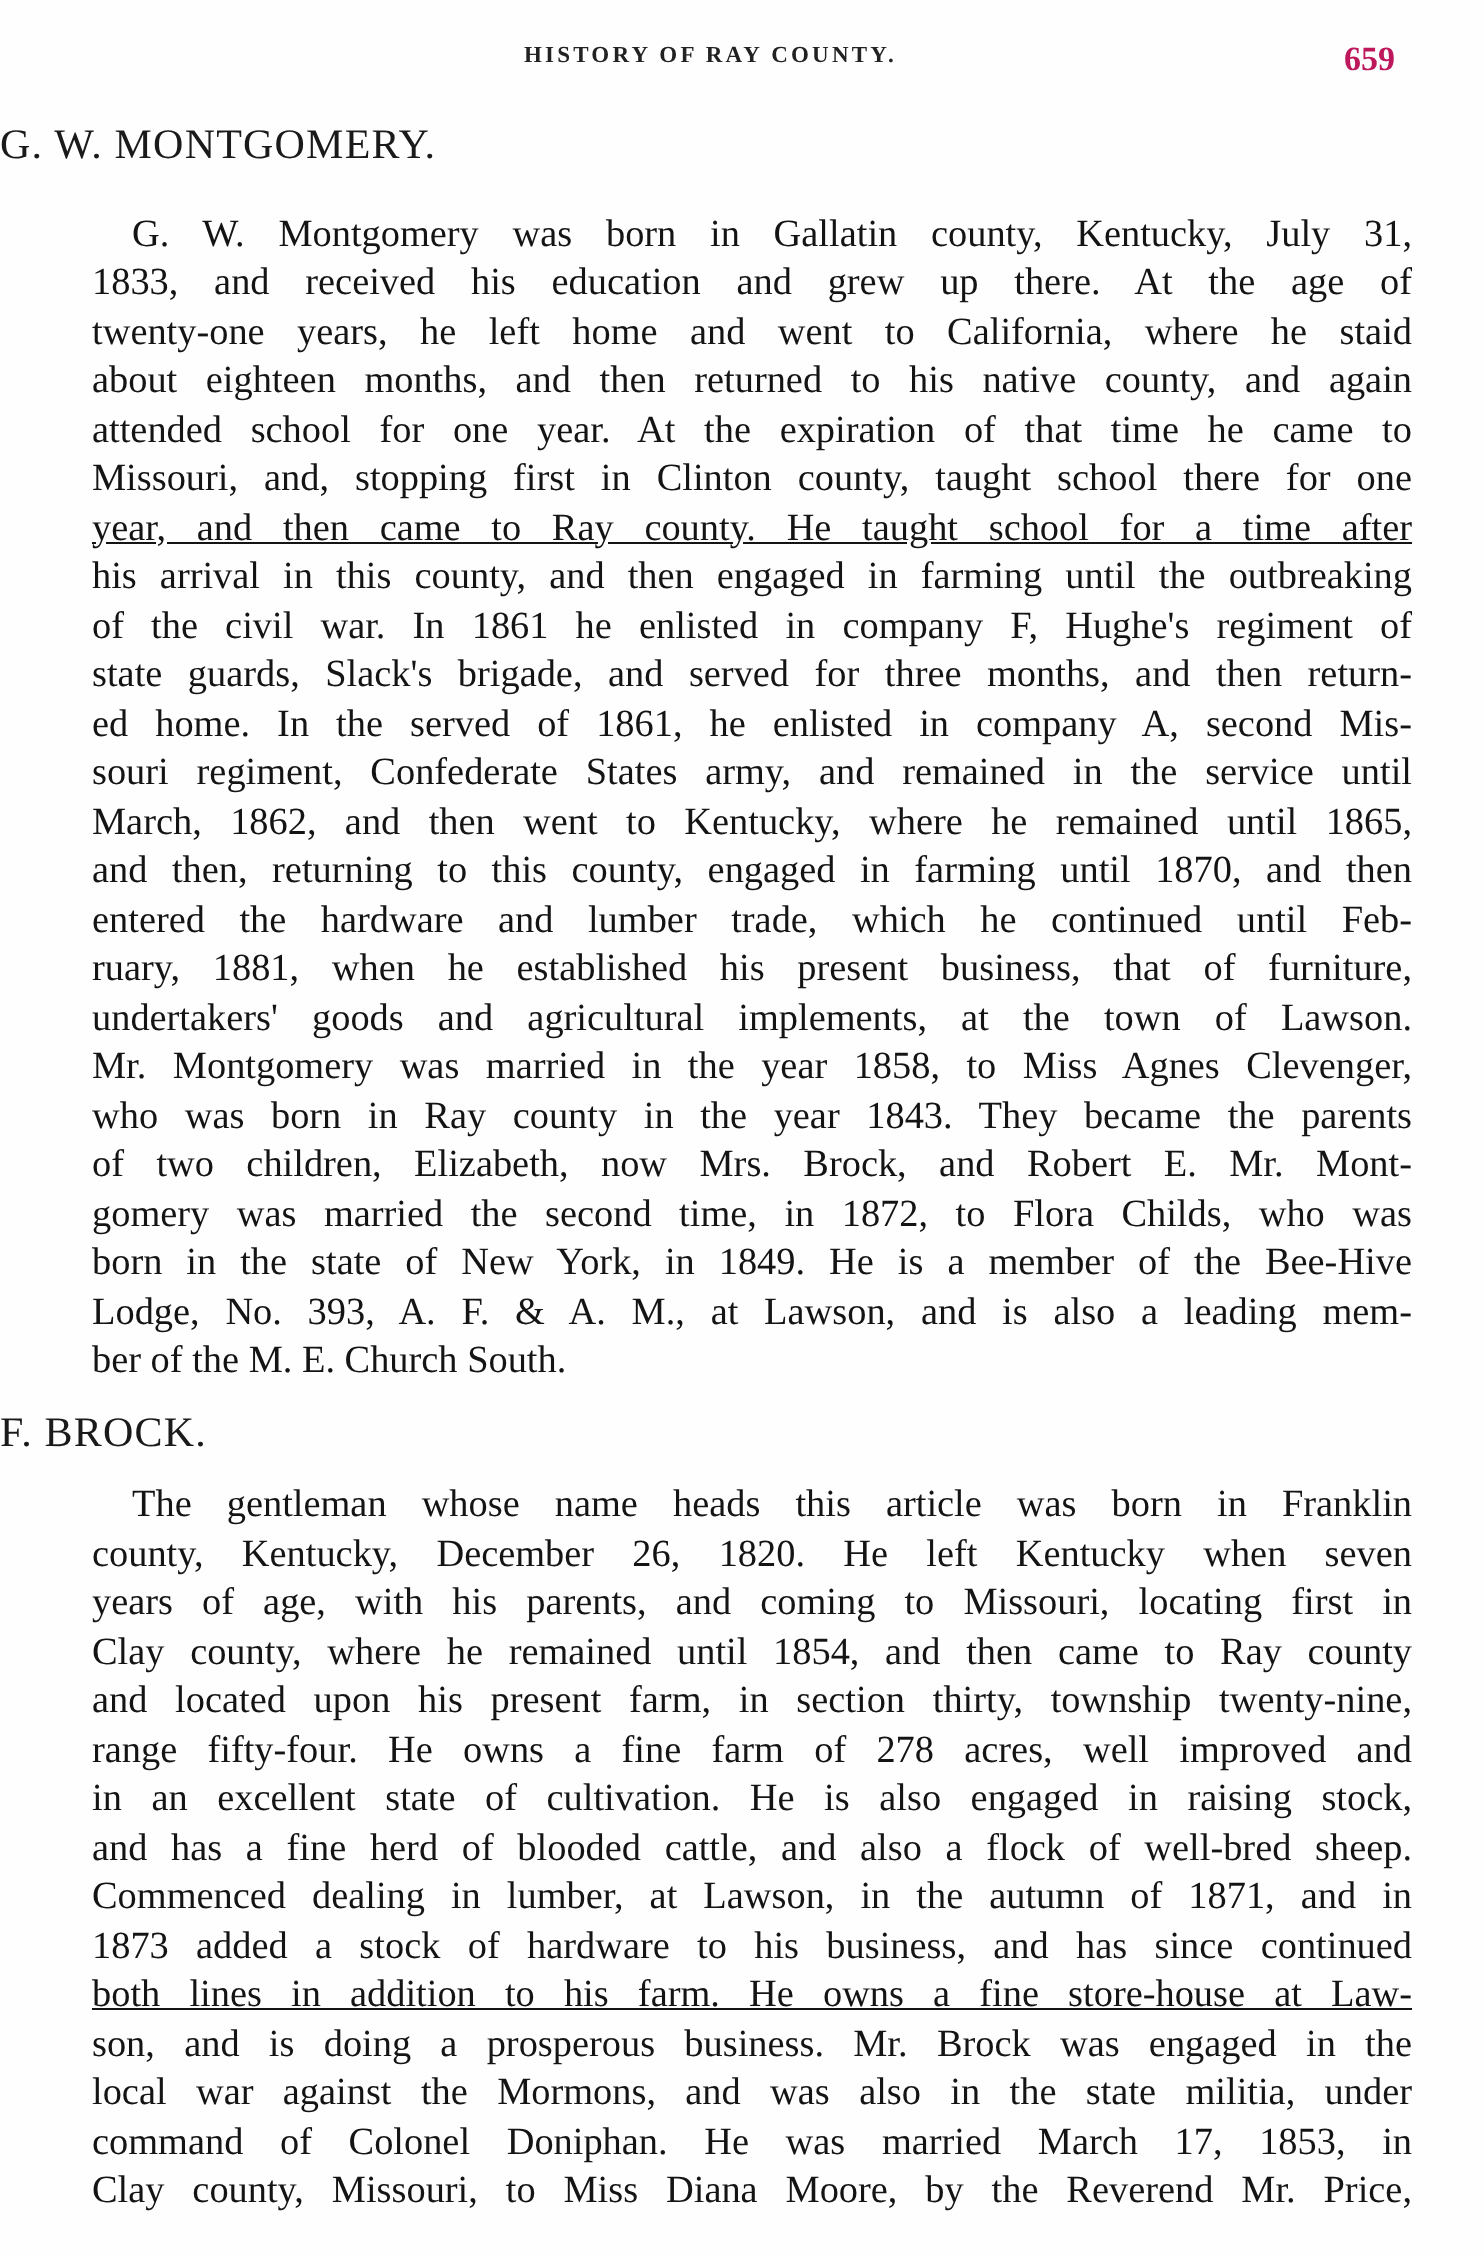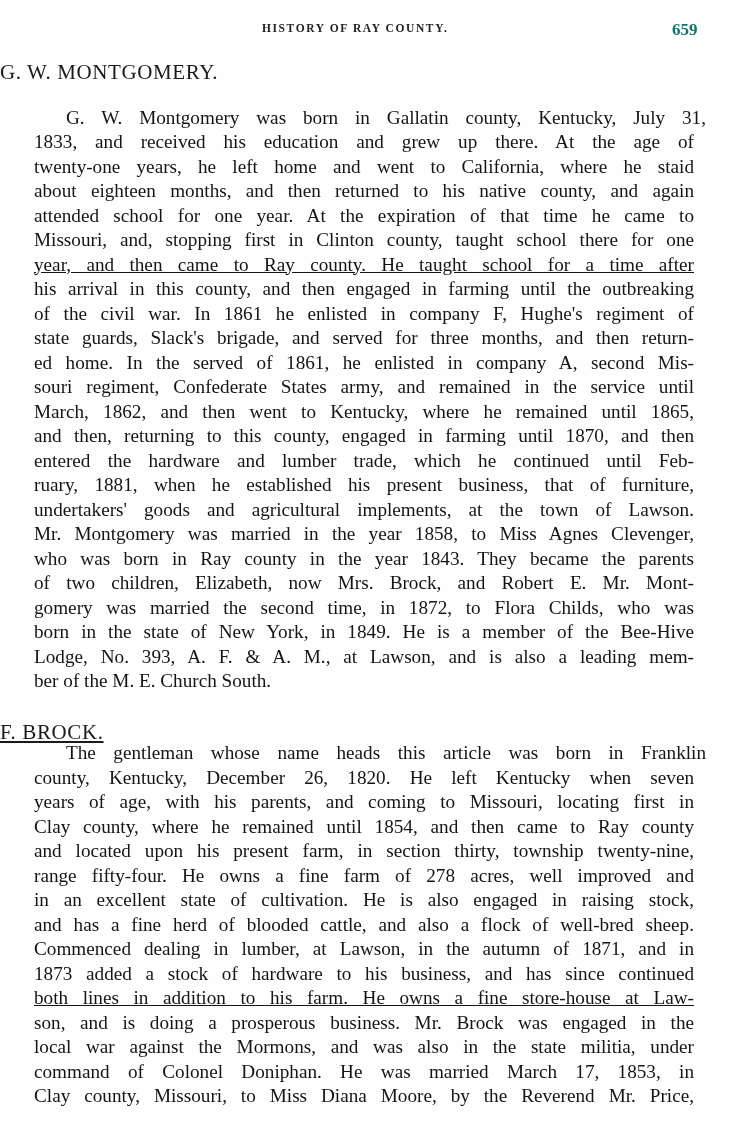--- a/index.html
+++ b/index.html
@@ -1,22 +1,22 @@
 <!DOCTYPE html>
 <html><head>
 <meta charset="utf-8">
 <style>
   html, body { margin: 0; padding: 0; background: #ffffff; }
   body { width: 742px; height: 1128px; position: relative; overflow: hidden; }
   .page { position: absolute; left: 0; top: 0; width: 742px; height: 1128px; background: #fefefe; color: #141414; font-family: "Liberation Serif", "DejaVu Serif", serif; }
   .running-head { position: absolute; top: 20px; left: 0; width: 594px; height: 20px; }
   .running-title { position: absolute; left: 262px; top: 2px; font-size: 11.5px; letter-spacing: 1.6px; font-weight: bold; color: #222; }
-  .page-number { position: absolute; left: 672px; top: 0; font-size: 17px; font-weight: bold; color: #0f766e; }
+  .page-number { position: absolute; left: 672px; top: 0; font-size: 17px; font-weight: bold; color: #be185d; }
   .section-heading { position: absolute; left: 0; width: 742px; text-align: left; font-size: 21px; letter-spacing: 0.6px; color: #1a1a1a; }
-  .body-line { position: absolute; left: 34px; width: 660px; font-size: 19.2px; line-height: 24px; white-space: nowrap; text-align: justify; text-align-last: justify; color: #141414; }
+  .body-line { position: absolute; left: 46px; width: 660px; font-size: 19.2px; line-height: 24px; white-space: nowrap; text-align: justify; text-align-last: justify; color: #141414; }
   .body-line.indent { left: 66px; width: 640px; }
   .body-line.last { text-align-last: left; }
 </style>
 </head>
 <body>
 
 <div class="page">
 
   <div class="running-head">
     <span class="running-title">HISTORY OF RAY COUNTY.</span>
@@ -47,21 +47,21 @@
       <div class="body-line" style="top:546.5px;">who was born in Ray county in the year 1843. They became the parents</div>
       <div class="body-line" style="top:571px;">of two children, Elizabeth, now Mrs. Brock, and Robert E. Mr. Mont-</div>
       <div class="body-line" style="top:595.5px;">gomery was married the second time, in 1872, to Flora Childs, who was</div>
       <div class="body-line" style="top:620px;">born in the state of New York, in 1849. He is a member of the Bee-Hive</div>
       <div class="body-line" style="top:644.5px;">Lodge, No. 393, A. F. &amp; A. M., at Lawson, and is also a leading mem-</div>
       <div class="body-line last" style="top:669px;">ber of the M. E. Church South.</div>
     </div>
   </div>
 
   <div>
-    <div class="section-heading" style="top:720px;text-decoration:underline;">F. BROCK.</div>
+    <div class="section-heading" style="top:704px;">F. BROCK.</div>
     <div>
       <div class="body-line indent" style="top:741px;">The gentleman whose name heads this article was born in Franklin</div>
       <div class="body-line" style="top:765.5px;">county, Kentucky, December 26, 1820. He left Kentucky when seven</div>
       <div class="body-line" style="top:790px;">years of age, with his parents, and coming to Missouri, locating first in</div>
       <div class="body-line" style="top:814.5px;">Clay county, where he remained until 1854, and then came to Ray county</div>
       <div class="body-line" style="top:839px;">and located upon his present farm, in section thirty, township twenty-nine,</div>
       <div class="body-line" style="top:863.5px;">range fifty-four. He owns a fine farm of 278 acres, well improved and</div>
       <div class="body-line" style="top:888px;">in an excellent state of cultivation. He is also engaged in raising stock,</div>
       <div class="body-line" style="top:912.5px;">and has a fine herd of blooded cattle, and also a flock of well-bred sheep.</div>
       <div class="body-line" style="top:937px;">Commenced dealing in lumber, at Lawson, in the autumn of 1871, and in</div>

